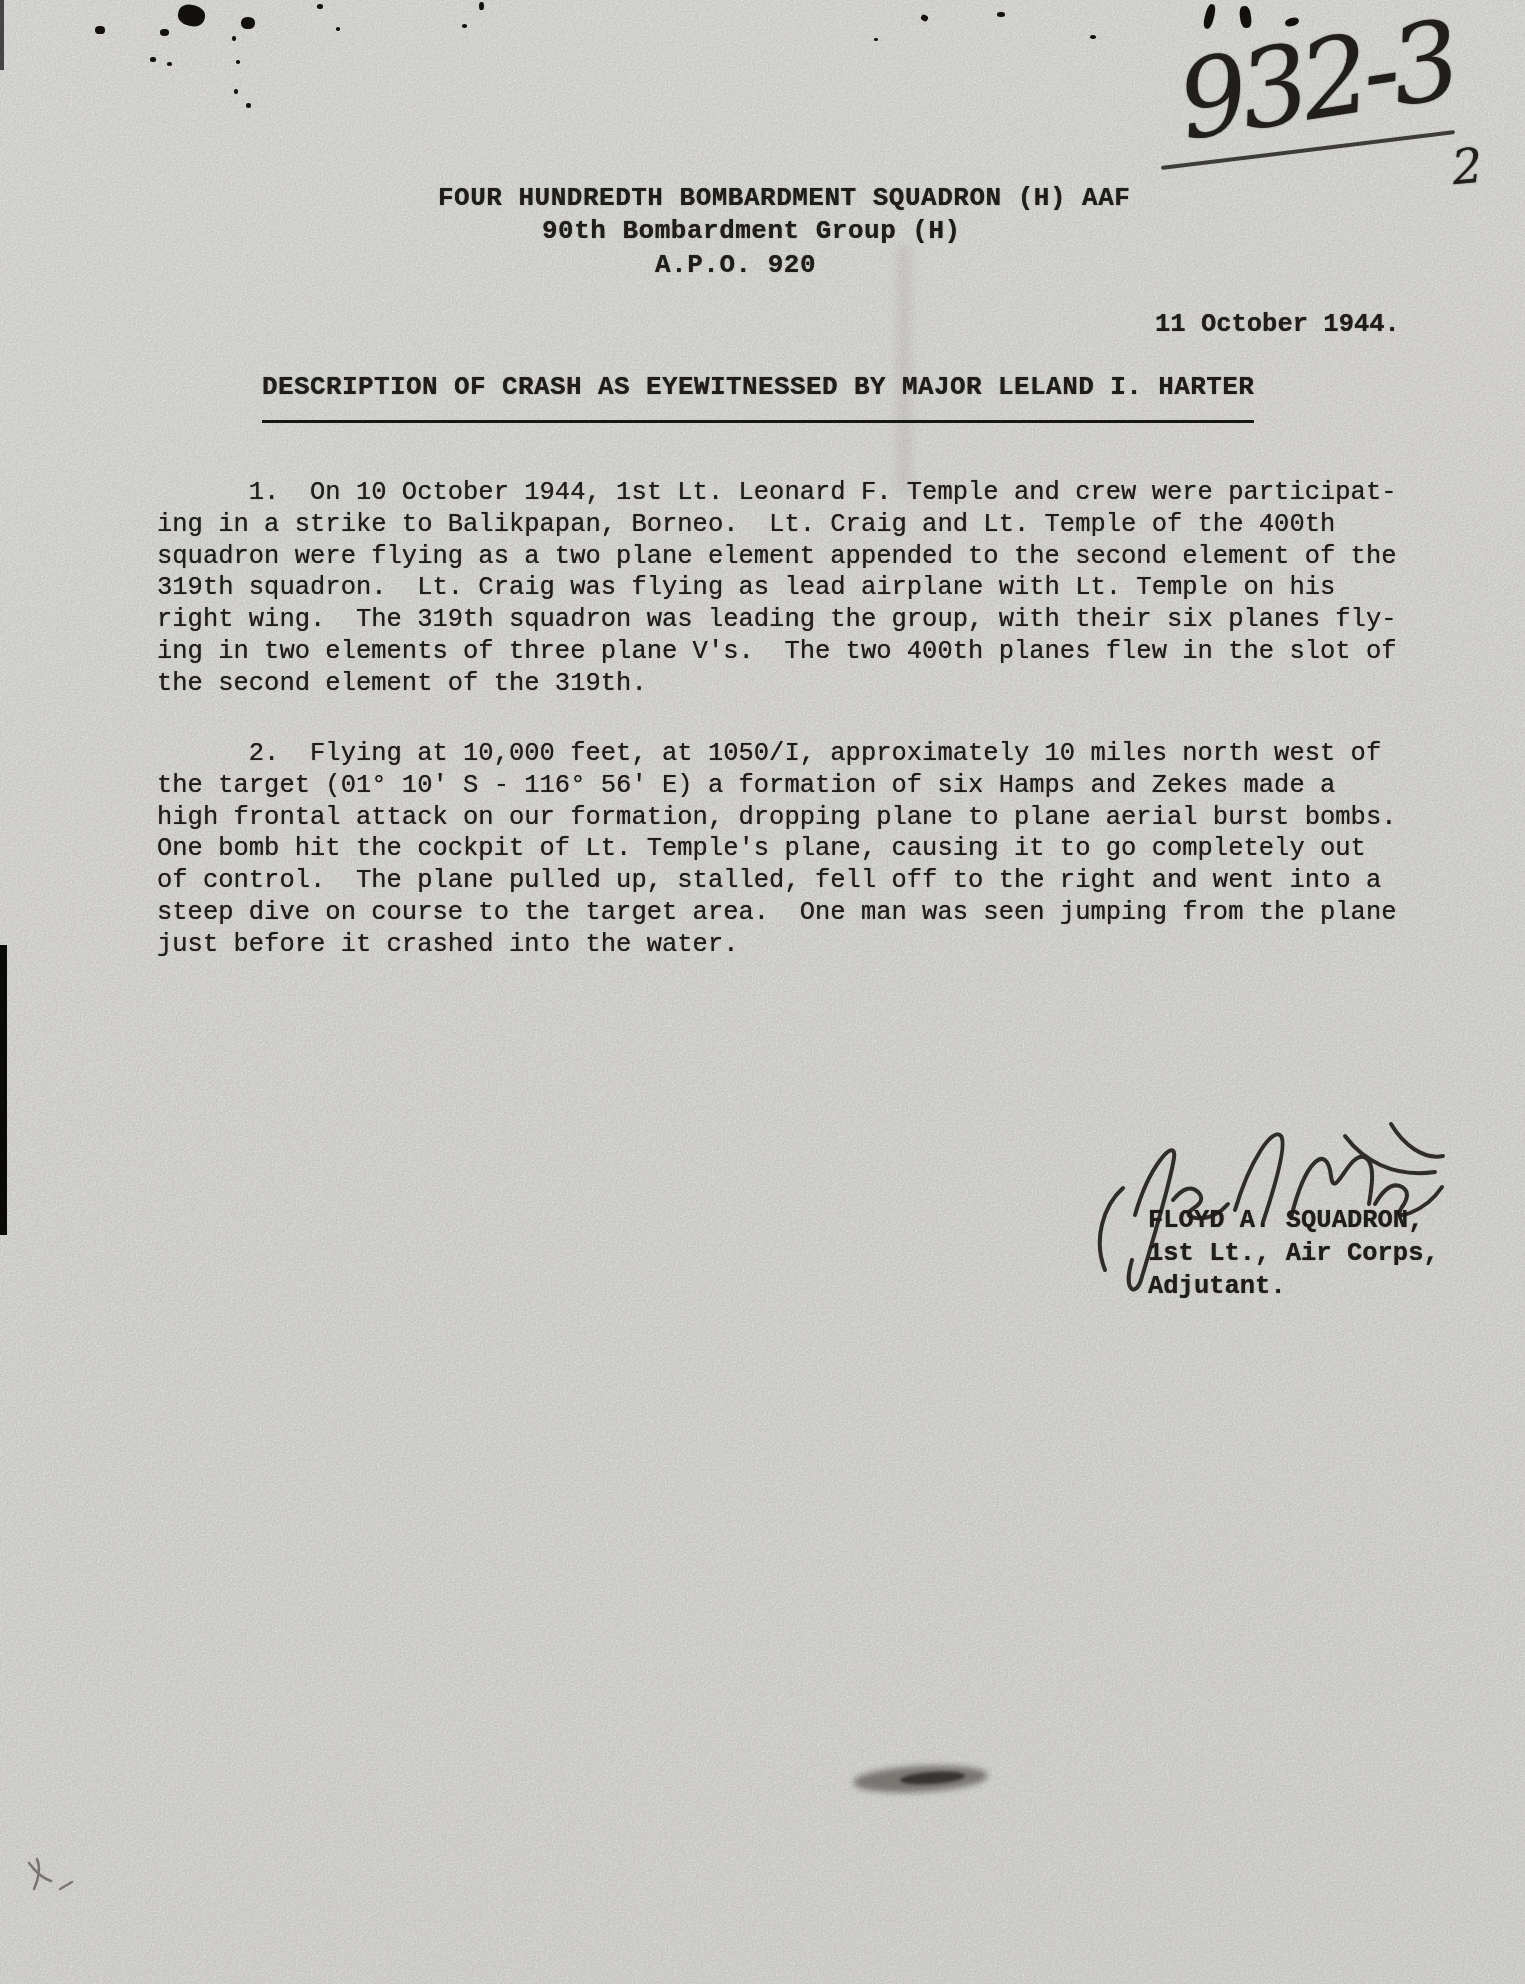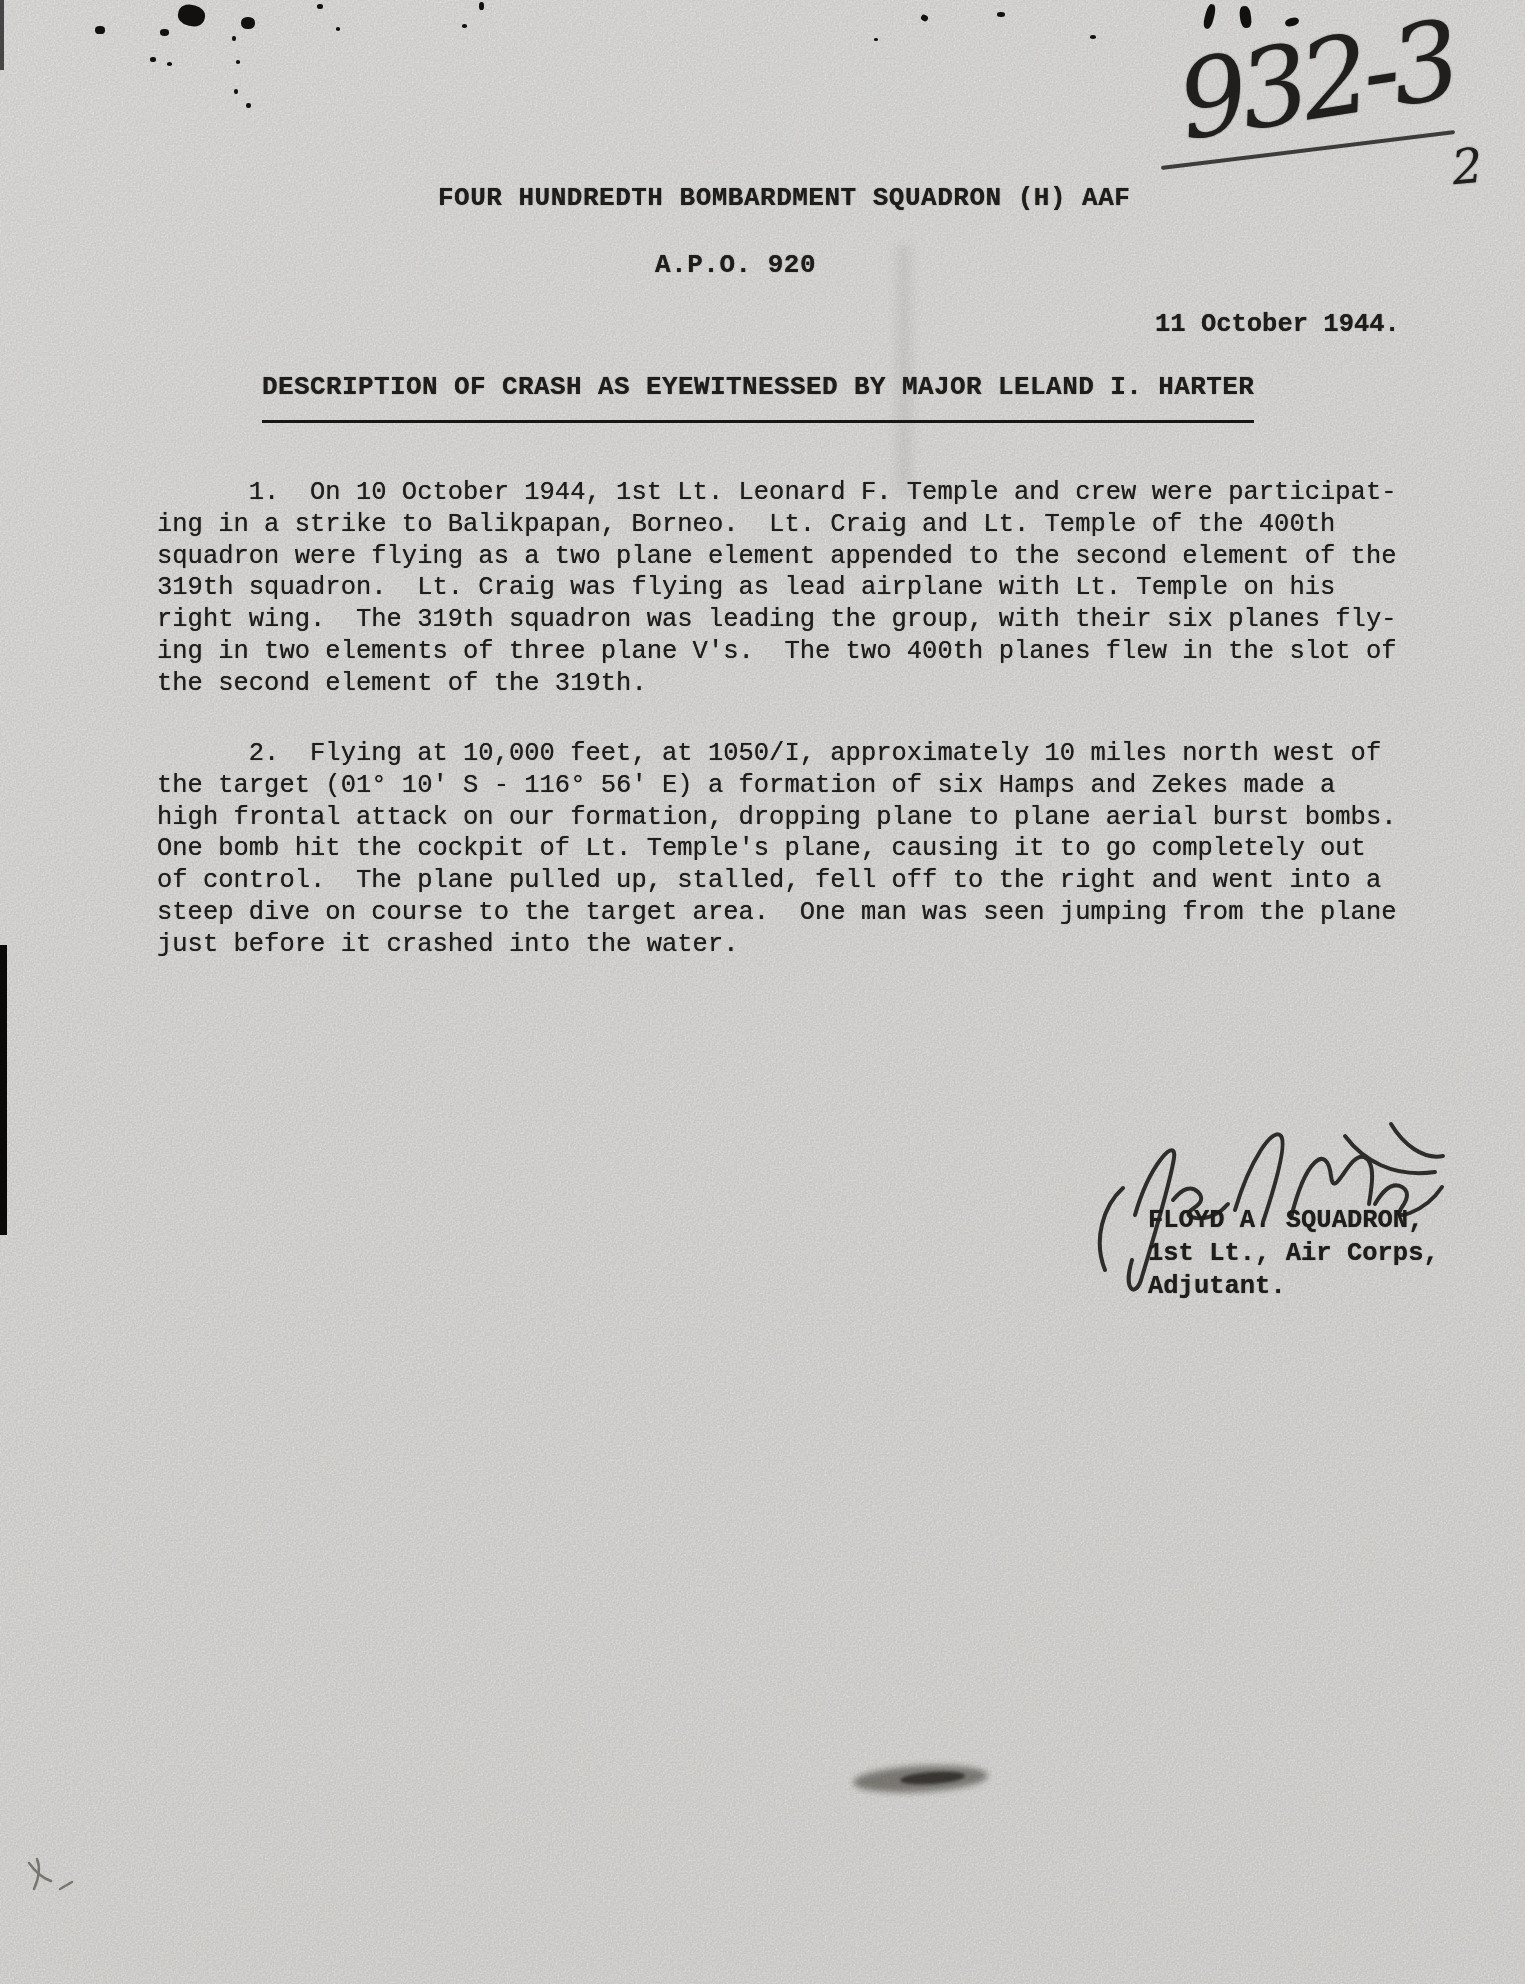--- a/index.html
+++ b/index.html
@@ -89,20 +89,21 @@
     <div class="speck" style="left:1240px;top:6px;width:11px;height:22px;transform:rotate(-8deg);border-radius:40%;"></div>
     <div class="speck" style="left:1285px;top:18px;width:14px;height:8px;transform:rotate(-15deg);"></div>
     <div class="speck" style="left:1090px;top:35px;width:6px;height:4px;"></div>
   </div>
 
   <div class="hand refnum" style="left:1178px;top:18px;">932-3</div>
   <div class="ref-underline"></div>
   <div class="hand pagenum" style="left:1452px;top:138px;">2</div>
 
   <div class="typed hdr" style="left:430px;top:183px;margin-left:8px;">FOUR HUNDREDTH BOMBARDMENT SQUADRON (H) AAF</div>
+  <div class="typed hdr" style="left:542px;top:216px;">90th Bombardment Group (H)</div>
   <div class="typed hdr" style="left:655px;top:250px;">A.P.O. 920</div>
   <div class="typed date" style="left:1155px;top:310px;">11 October 1944.</div>
 
   <div class="typed title" style="left:262px;top:372px;">DESCRIPTION OF CRASH AS EYEWITNESSED BY MAJOR LELAND I. HARTER</div>
 
   <div class="typed para" style="left:157px;top:477px;">      1.  On 10 October 1944, 1st Lt. Leonard F. Temple and crew were participat-
 ing in a strike to Balikpapan, Borneo.  Lt. Craig and Lt. Temple of the 400th
 squadron were flying as a two plane element appended to the second element of the
 319th squadron.  Lt. Craig was flying as lead airplane with Lt. Temple on his
 right wing.  The 319th squadron was leading the group, with their six planes fly-

